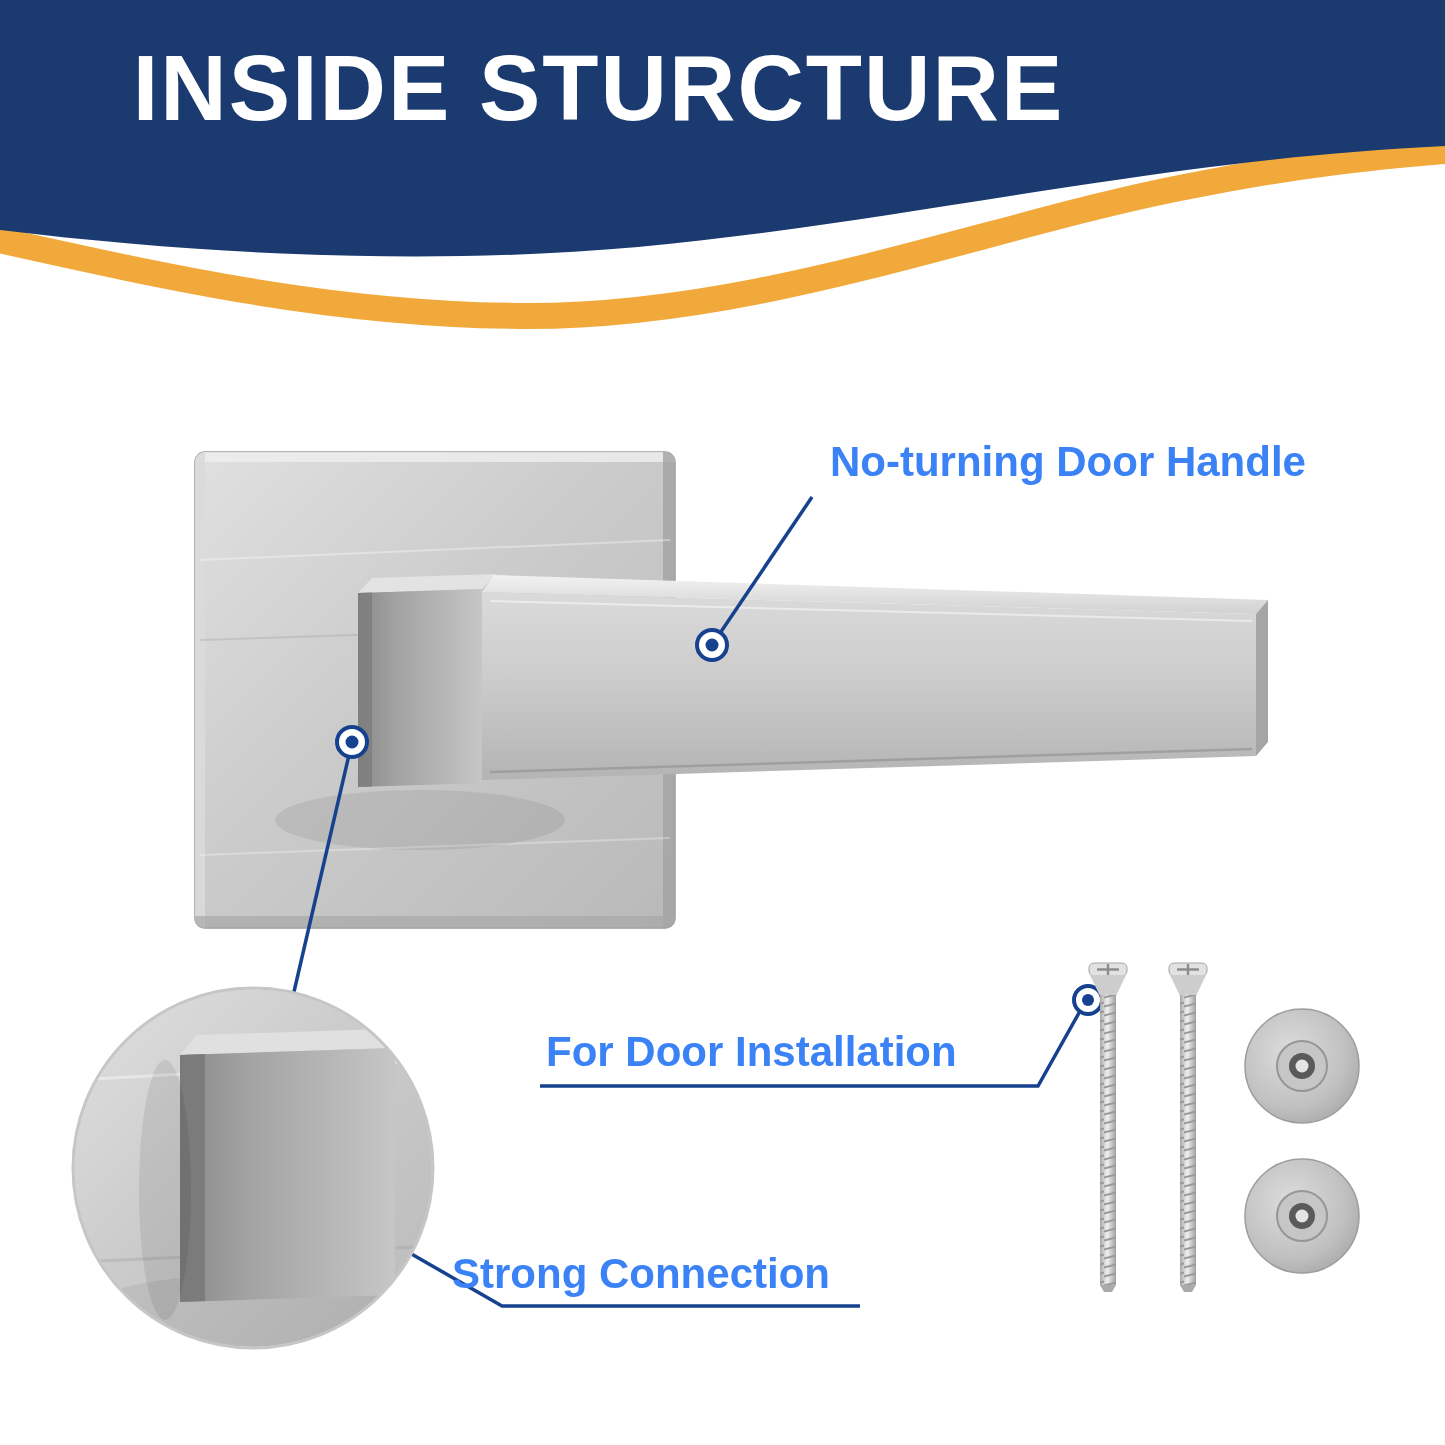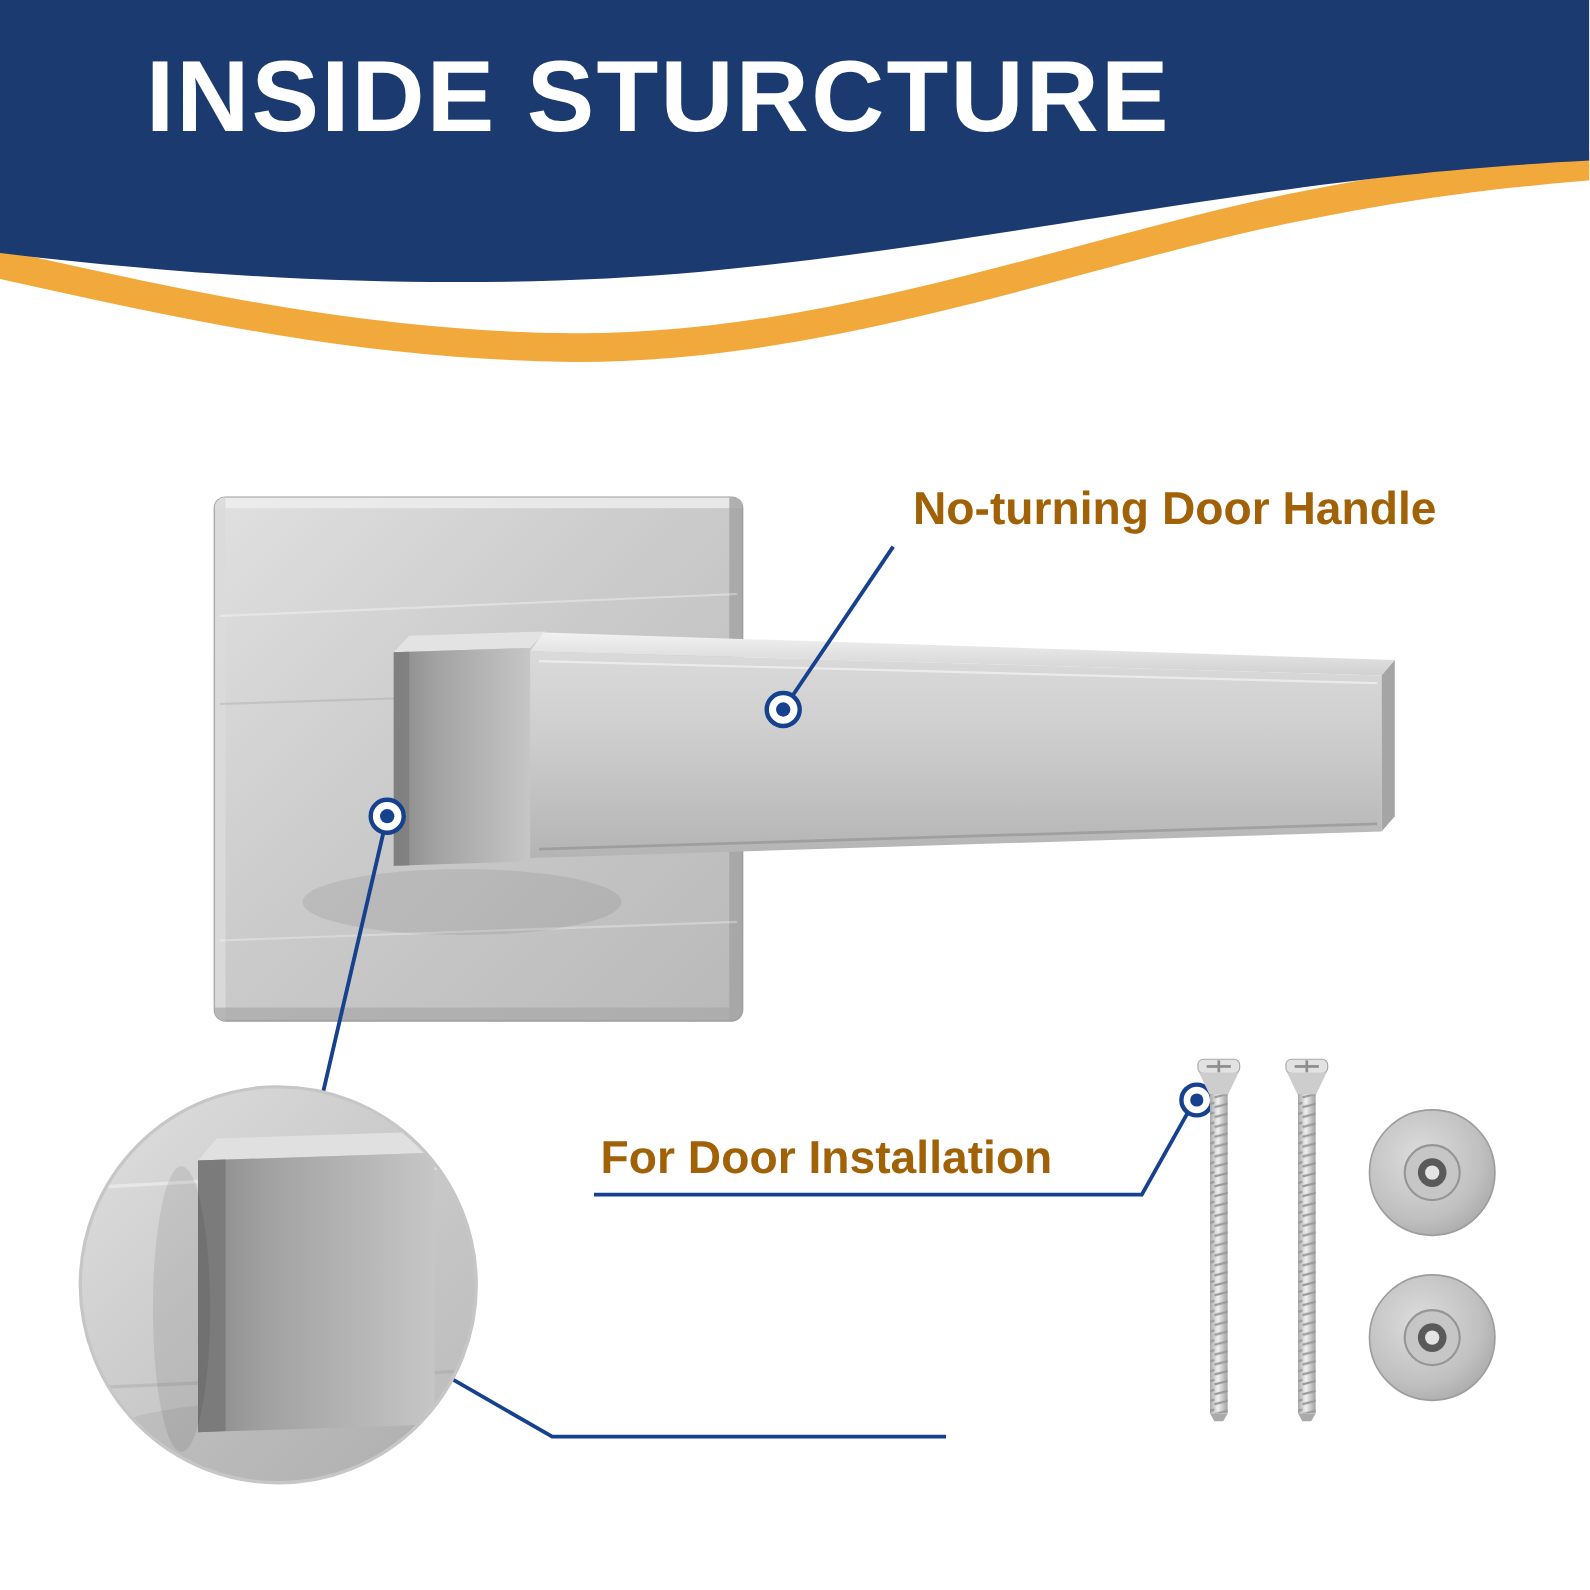--- a/index.html
+++ b/index.html
@@ -22,21 +22,21 @@
     font-size: 92px;
     font-weight: 900;
     letter-spacing: 2px;
     line-height: 1;
     color: #ffffff;
   }
   .callout {
     position: absolute;
     font-size: 42px;
     font-weight: 700;
-    color: #a16207;
+    color: #3b82f6;
     white-space: nowrap;
     line-height: 1.05;
   }
   .callout-handle     { left: 830px; top: 440px; }
   .callout-install    { left: 546px; top: 1030px; }
   .callout-connection { left: 452px; top: 1252px; }
 </style>
 </head>
 <body>
 
@@ -186,14 +186,15 @@
       </g>
     </g>
   </svg>
 
   <div class="title">INSIDE STURCTURE</div>
 
   <div class="callout callout-handle">No-turning Door Handle</div>
 
   <div class="callout callout-install">For Door Installation</div>
 
+  <div class="callout callout-connection">Strong Connection</div>
 
 </div>
 
 </body></html>

